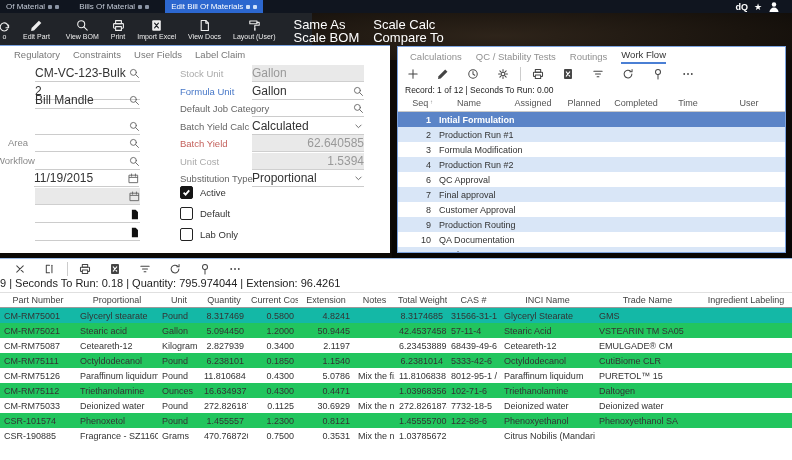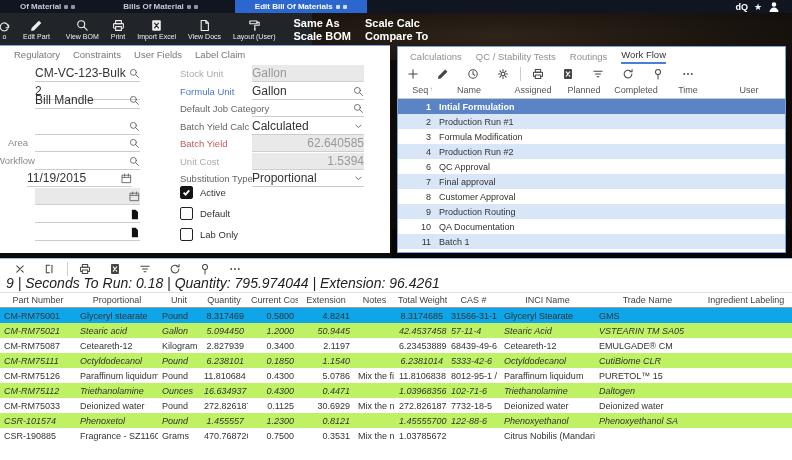--- a/index.html
+++ b/index.html
@@ -7,40 +7,40 @@
     background:#0d0a07;font-family:"Liberation Sans",sans-serif;
     -webkit-font-smoothing:antialiased;}
   #stage .bgblob1{position:absolute;left:300px;top:0;width:492px;height:60px;
     background:radial-gradient(ellipse at 40% 60%, #2e241a 0%, #1a140e 60%, #0d0a07 100%);}
   #stage .bgblob2{position:absolute;left:392px;top:230px;width:400px;height:30px;
     background:#060504;}
 
   
   .titlebar{position:absolute;left:0;top:0;width:792px;height:13px;background:#10151f;
     display:flex;align-items:stretch;color:#c3cad6;font-size:8px;}
-  .btab{display:flex;align-items:center;gap:3px;padding:0 20px;white-space:nowrap;cursor:default;font-weight:bold;}
+  .btab{display:flex;align-items:center;gap:3px;padding:0 6px;white-space:nowrap;cursor:default;}
   .btab.active{background:#2c67cf;color:#fff;}
   .btab .mini{display:inline-block;width:4px;height:4px;background:#8a93a3;border-radius:1px;}
   .btab.active .mini{background:#cfe0fa;}
   .tb-right{margin-left:auto;display:flex;align-items:center;gap:6px;padding-right:16px;color:#fff;}
   .tb-logo{font-size:9px;font-weight:bold;letter-spacing:0;}
   .tb-star{font-size:9px;color:#fff;}
   .tb-user{width:12px;height:12px;color:#fff;margin-right:-4px;}
 
   
   .main-toolbar{position:absolute;left:0;top:13px;width:312px;height:32px;background:#212429;
     display:flex;align-items:center;color:#ededed;--bgc:#212429;}
   .mt-item{display:flex;flex-direction:column;align-items:center;justify-content:center;
     gap:1px;padding:0 6px;height:32px;cursor:pointer;}
   .mt-item .icon{width:13px;height:13px;}
   .mt-item .lbl{font-size:7px;white-space:nowrap;}
   .mt-div{width:1px;height:22px;background:#4a4f57;margin:0 2px;}
   .mt-grid{display:grid;grid-template-columns:auto auto;grid-auto-flow:column;
     grid-template-rows:12px 12px;column-gap:14px;row-gap:1px;padding:0 8px;}
-  .mt-grid .txtbtn{font-size:11px;font-weight:bold;color:#fff;white-space:nowrap;cursor:pointer;}
+  .mt-grid .txtbtn{font-size:13px;font-weight:normal;color:#fff;white-space:nowrap;cursor:pointer;}
   .mt-partial{margin-left:-8px;}
 
   
   .icon{display:inline-block;line-height:0;}
   .icon svg{width:100%;height:100%;stroke:currentColor;fill:none;stroke-width:1.1;
     stroke-linecap:round;stroke-linejoin:round;}
 
   
   .left-window{position:absolute;left:0;top:45px;width:390px;height:207px;background:#fff;
     border-top:1px solid #7ba3e0;}
@@ -82,51 +82,51 @@
   .wf-row{display:flex;height:15px;align-items:center;font-size:9px;color:#333;cursor:pointer;}
   .wf-row .seq{width:33px;text-align:right;flex:0 0 auto;}
   .wf-row .nm{margin-left:8px;white-space:nowrap;}
   .wf-row.alt{background:#d9e6f7;}
   .wf-row.sel{background:#5b84c7;color:#fff;font-weight:bold;}
 
   
   .bottom-panel{position:absolute;left:0;top:258px;width:792px;height:202px;background:#fff;
     border-top:1px solid #9dbdea;box-sizing:border-box;}
   .bp-toolbar{padding-left:5px;height:19px;}
-  .bp-status{font-size:14px;color:#222;padding-left:6px;height:12px;line-height:11px;font-style:italic;}
+  .bp-status{font-size:11px;color:#222;padding-left:0;height:12px;line-height:11px;}
   table.bom{border-collapse:collapse;table-layout:fixed;width:792px;margin-top:2px;}
   table.bom th{font-size:9px;font-weight:normal;color:#444;height:14px;padding:0 3px;
     border-bottom:1px solid #9a9a9a;border-top:1px solid #e0e0e0;white-space:nowrap;
     overflow:hidden;text-align:center;cursor:pointer;}
   table.bom td{font-size:9px;color:#333;height:15px;padding:0 4px;white-space:nowrap;
     overflow:hidden;}
   table.bom td.r{text-align:right;}
-  table.bom tr.alt td{background:#bef264;font-style:italic;}
-  table.bom tr.sel td{background:#0ea5e9;}
+  table.bom tr.alt td{background:#22c55e;}
+  table.bom tr.sel td{background:#14b8a6;}
   table.bom tr{cursor:pointer;}
 </style>
 </head>
 <body>
 
 <div id="stage">
   <div class="bgblob1"></div>
   <div class="bgblob2"></div>
 
   <div class="titlebar">
     <div class="btab">
       <span>Of Material</span>
       <span class="mini"></span>
       <span class="mini"></span>
     </div>
     <div class="btab" style="margin-left:8px;">
       <span>Bills Of Material</span>
       <span class="mini"></span>
       <span class="mini"></span>
     </div>
-    <div class="btab active" style="margin-left:17px;">
+    <div class="btab active" style="margin-left:10px;">
       <span>Edit Bill Of Materials</span>
       <span class="mini"></span>
       <span class="mini"></span>
     </div>
     <div class="tb-right">
       <span class="tb-logo">dQ</span>
       <span class="tb-star">★</span>
       <span class="icon tb-user"><svg viewBox="0 0 13 13">
             <circle cx="6.5" cy="3.8" r="2.4" fill="currentColor" stroke="none"></circle>
             <path d="M1.6 12a4.9 4.9 0 0 1 9.8 0z" fill="currentColor" stroke="none"></path>
@@ -236,21 +236,21 @@
             </svg></span>
         </div>
         <span class="flabel" style="left: -4px; top: 109px;">Workflow</span>
         <div class="fld" style="left: 35px; top: 107px; width: 105px;">
           <span class="val"></span>
           <span class="ficon icon"><svg viewBox="0 0 13 13">
               <circle cx="5.2" cy="5.2" r="3.5"></circle>
               <path d="M7.9 7.9l3.3 3.3"></path>
             </svg></span>
         </div>
-        <div class="fld" style="left: 27px; top: 124px; width: 105px;">
+        <div class="fld" style="left: 34px; top: 124px; width: 105px;">
           <span class="val">11/19/2015</span>
           <span class="ficon icon"><svg viewBox="0 0 13 13">
               <rect x="1.6" y="2.6" width="9.8" height="8.8"></rect>
               <path d="M1.6 5.2h9.8M4.2 1.2v2.6M8.8 1.2v2.6"></path>
             </svg></span>
         </div>
         <div class="fld disabled" style="left: 35px; top: 142px; width: 105px;">
           <span class="val"></span>
           <span class="ficon icon"><svg viewBox="0 0 13 13">
               <rect x="1.6" y="2.6" width="9.8" height="8.8"></rect>
@@ -375,20 +375,21 @@
         <span class="icon tico"><svg viewBox="0 0 13 13">
             <circle cx="6.5" cy="4.4" r="2.7"></circle>
             <path d="M6.5 7.1V12"></path>
           </svg></span>
         <span class="icon tico"><svg viewBox="0 0 13 13">
             <circle cx="2.4" cy="6.5" r="1" fill="currentColor" stroke="none"></circle>
             <circle cx="6.5" cy="6.5" r="1" fill="currentColor" stroke="none"></circle>
             <circle cx="10.6" cy="6.5" r="1" fill="currentColor" stroke="none"></circle>
           </svg></span>
       </div>
+    <div class="rp-status">Record: 1 of 12 |  Seconds To Run: 0.00</div>
     <div class="wf-grid">
       <div class="wf-head" id="wf-head">
           <span class="hcell" style="left: 0px; width: 35px; text-align: right;">Seq<span class="sort"> ↑</span></span>
           <span class="hcell" style="left: 40px; width: 62px; text-align: center;">Name</span>
           <span class="hcell" style="left: 104px; width: 62px; text-align: center;">Assigned</span>
           <span class="hcell" style="left: 156px; width: 60px; text-align: center;">Planned</span>
           <span class="hcell" style="left: 207px; width: 62px; text-align: center;">Completed</span>
           <span class="hcell" style="left: 259px; width: 62px; text-align: center;">Time</span>
           <span class="hcell" style="left: 320px; width: 62px; text-align: center;">User</span>
         </div>

